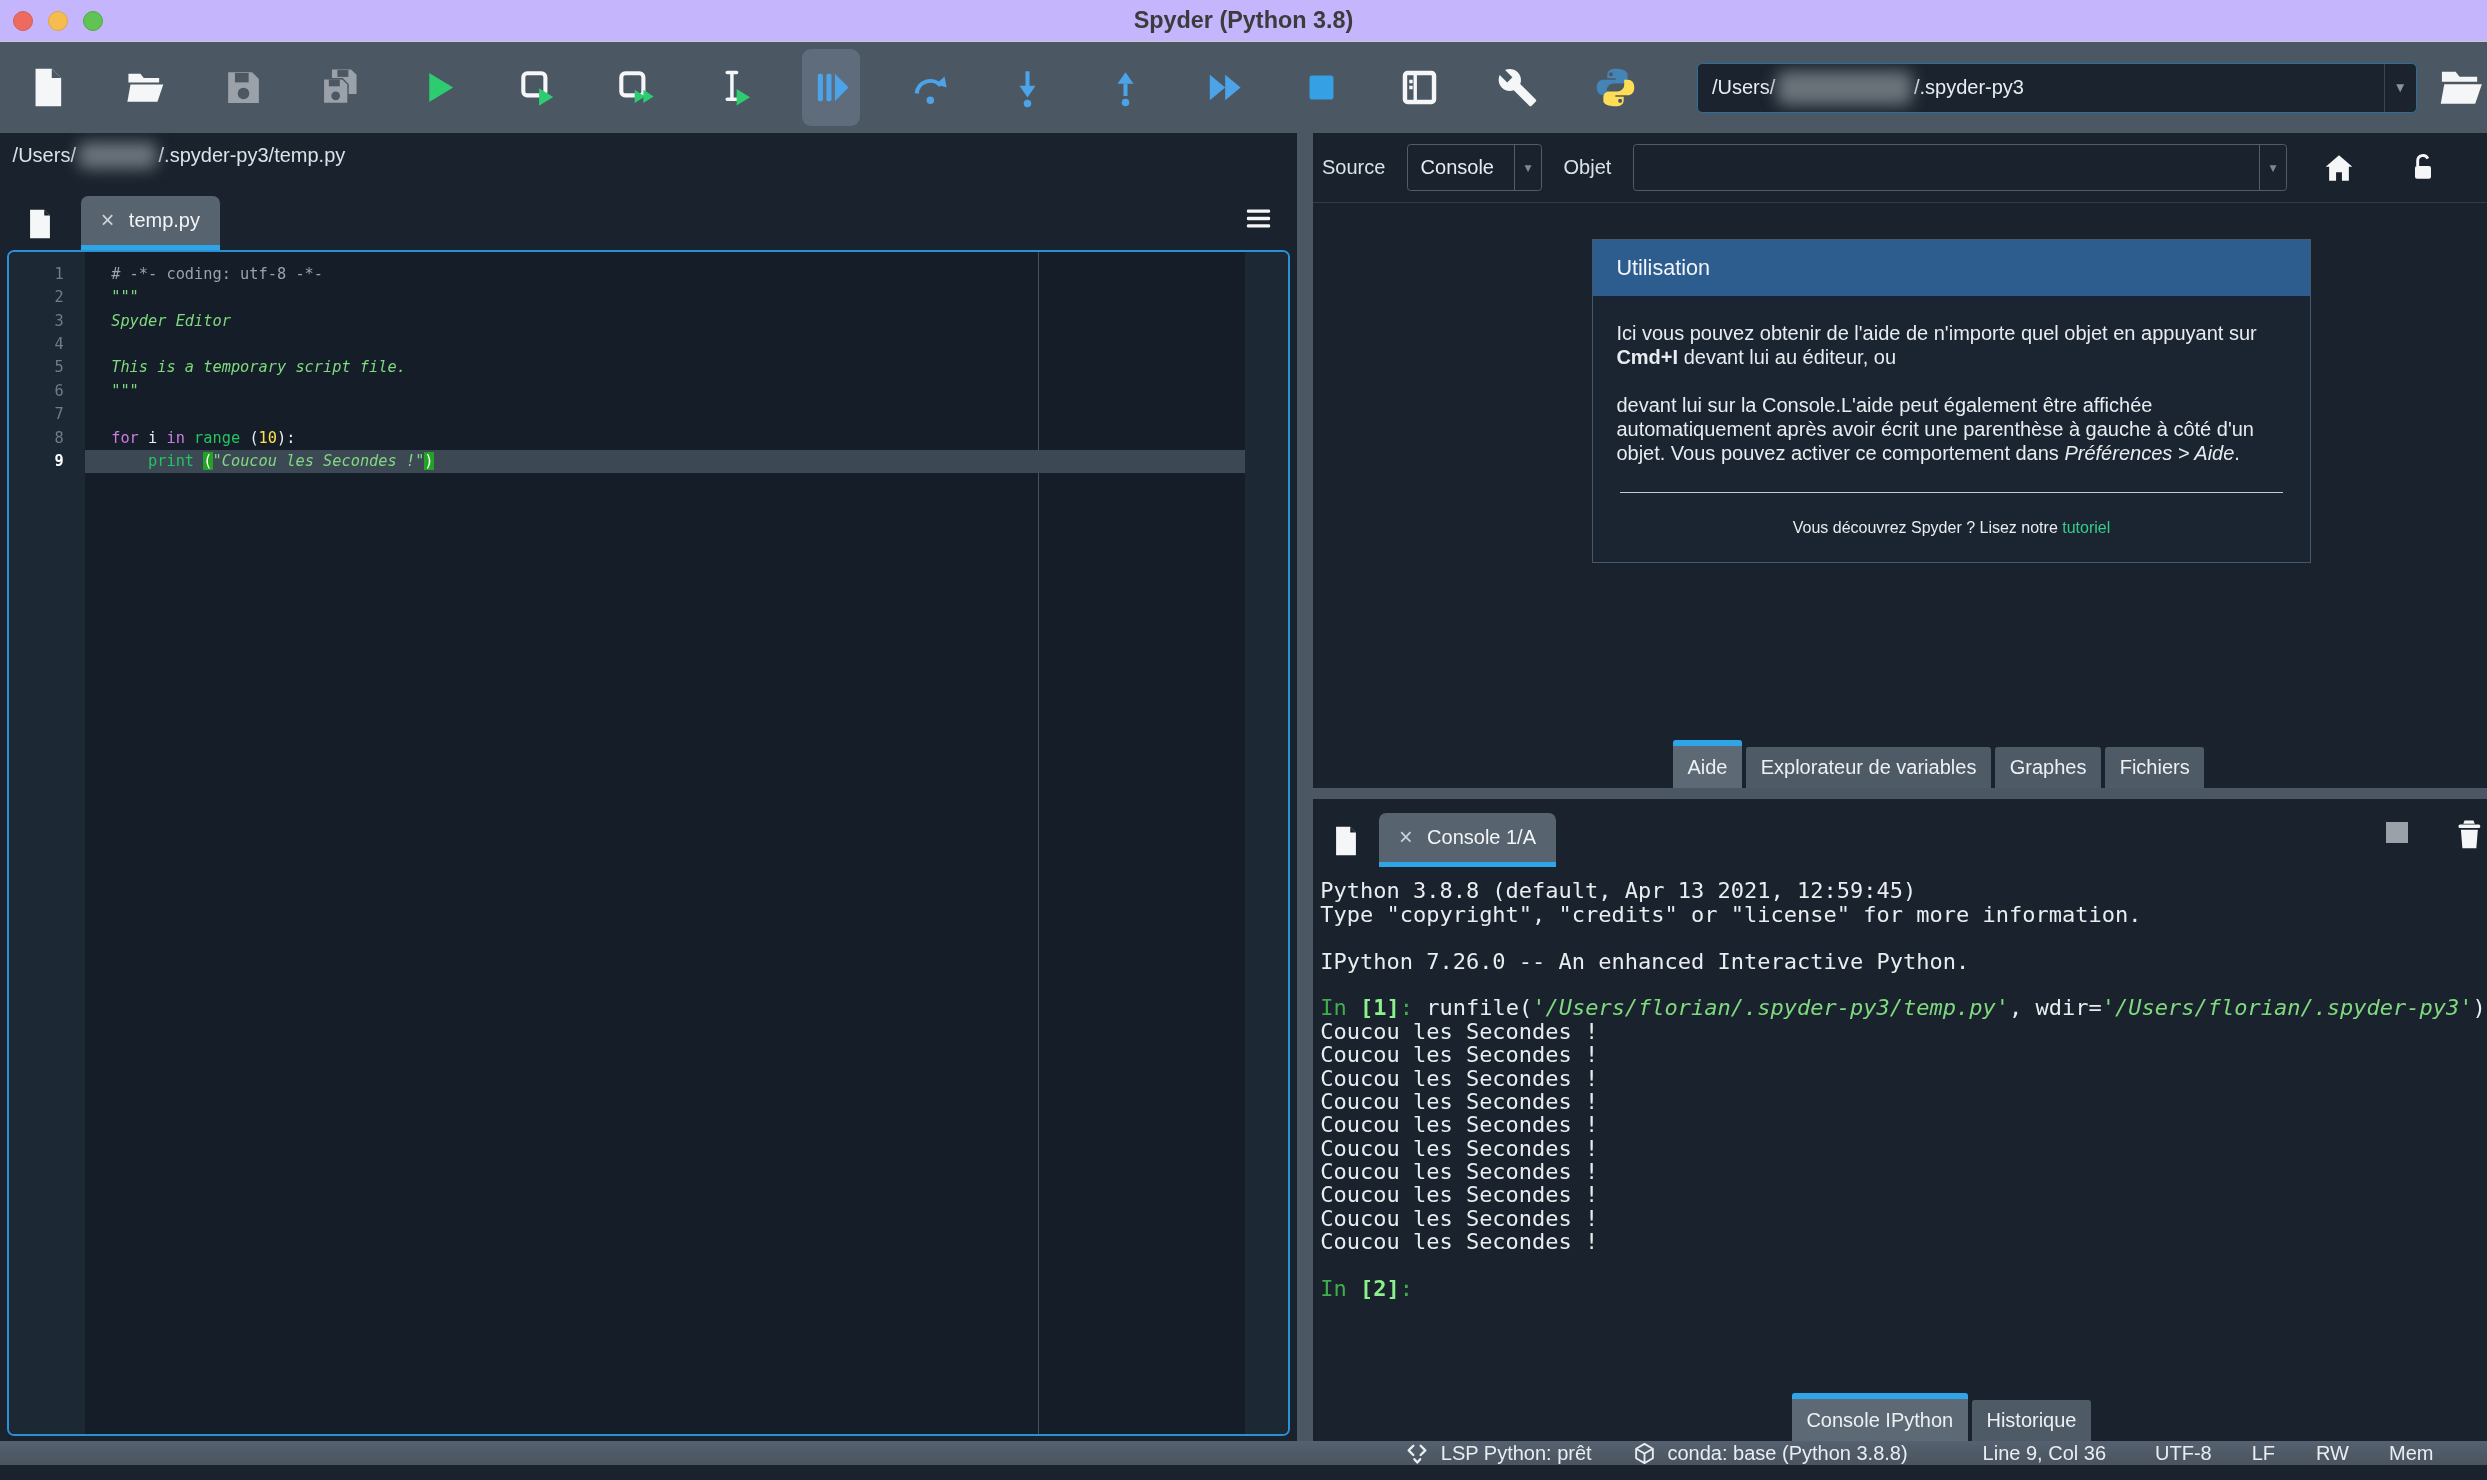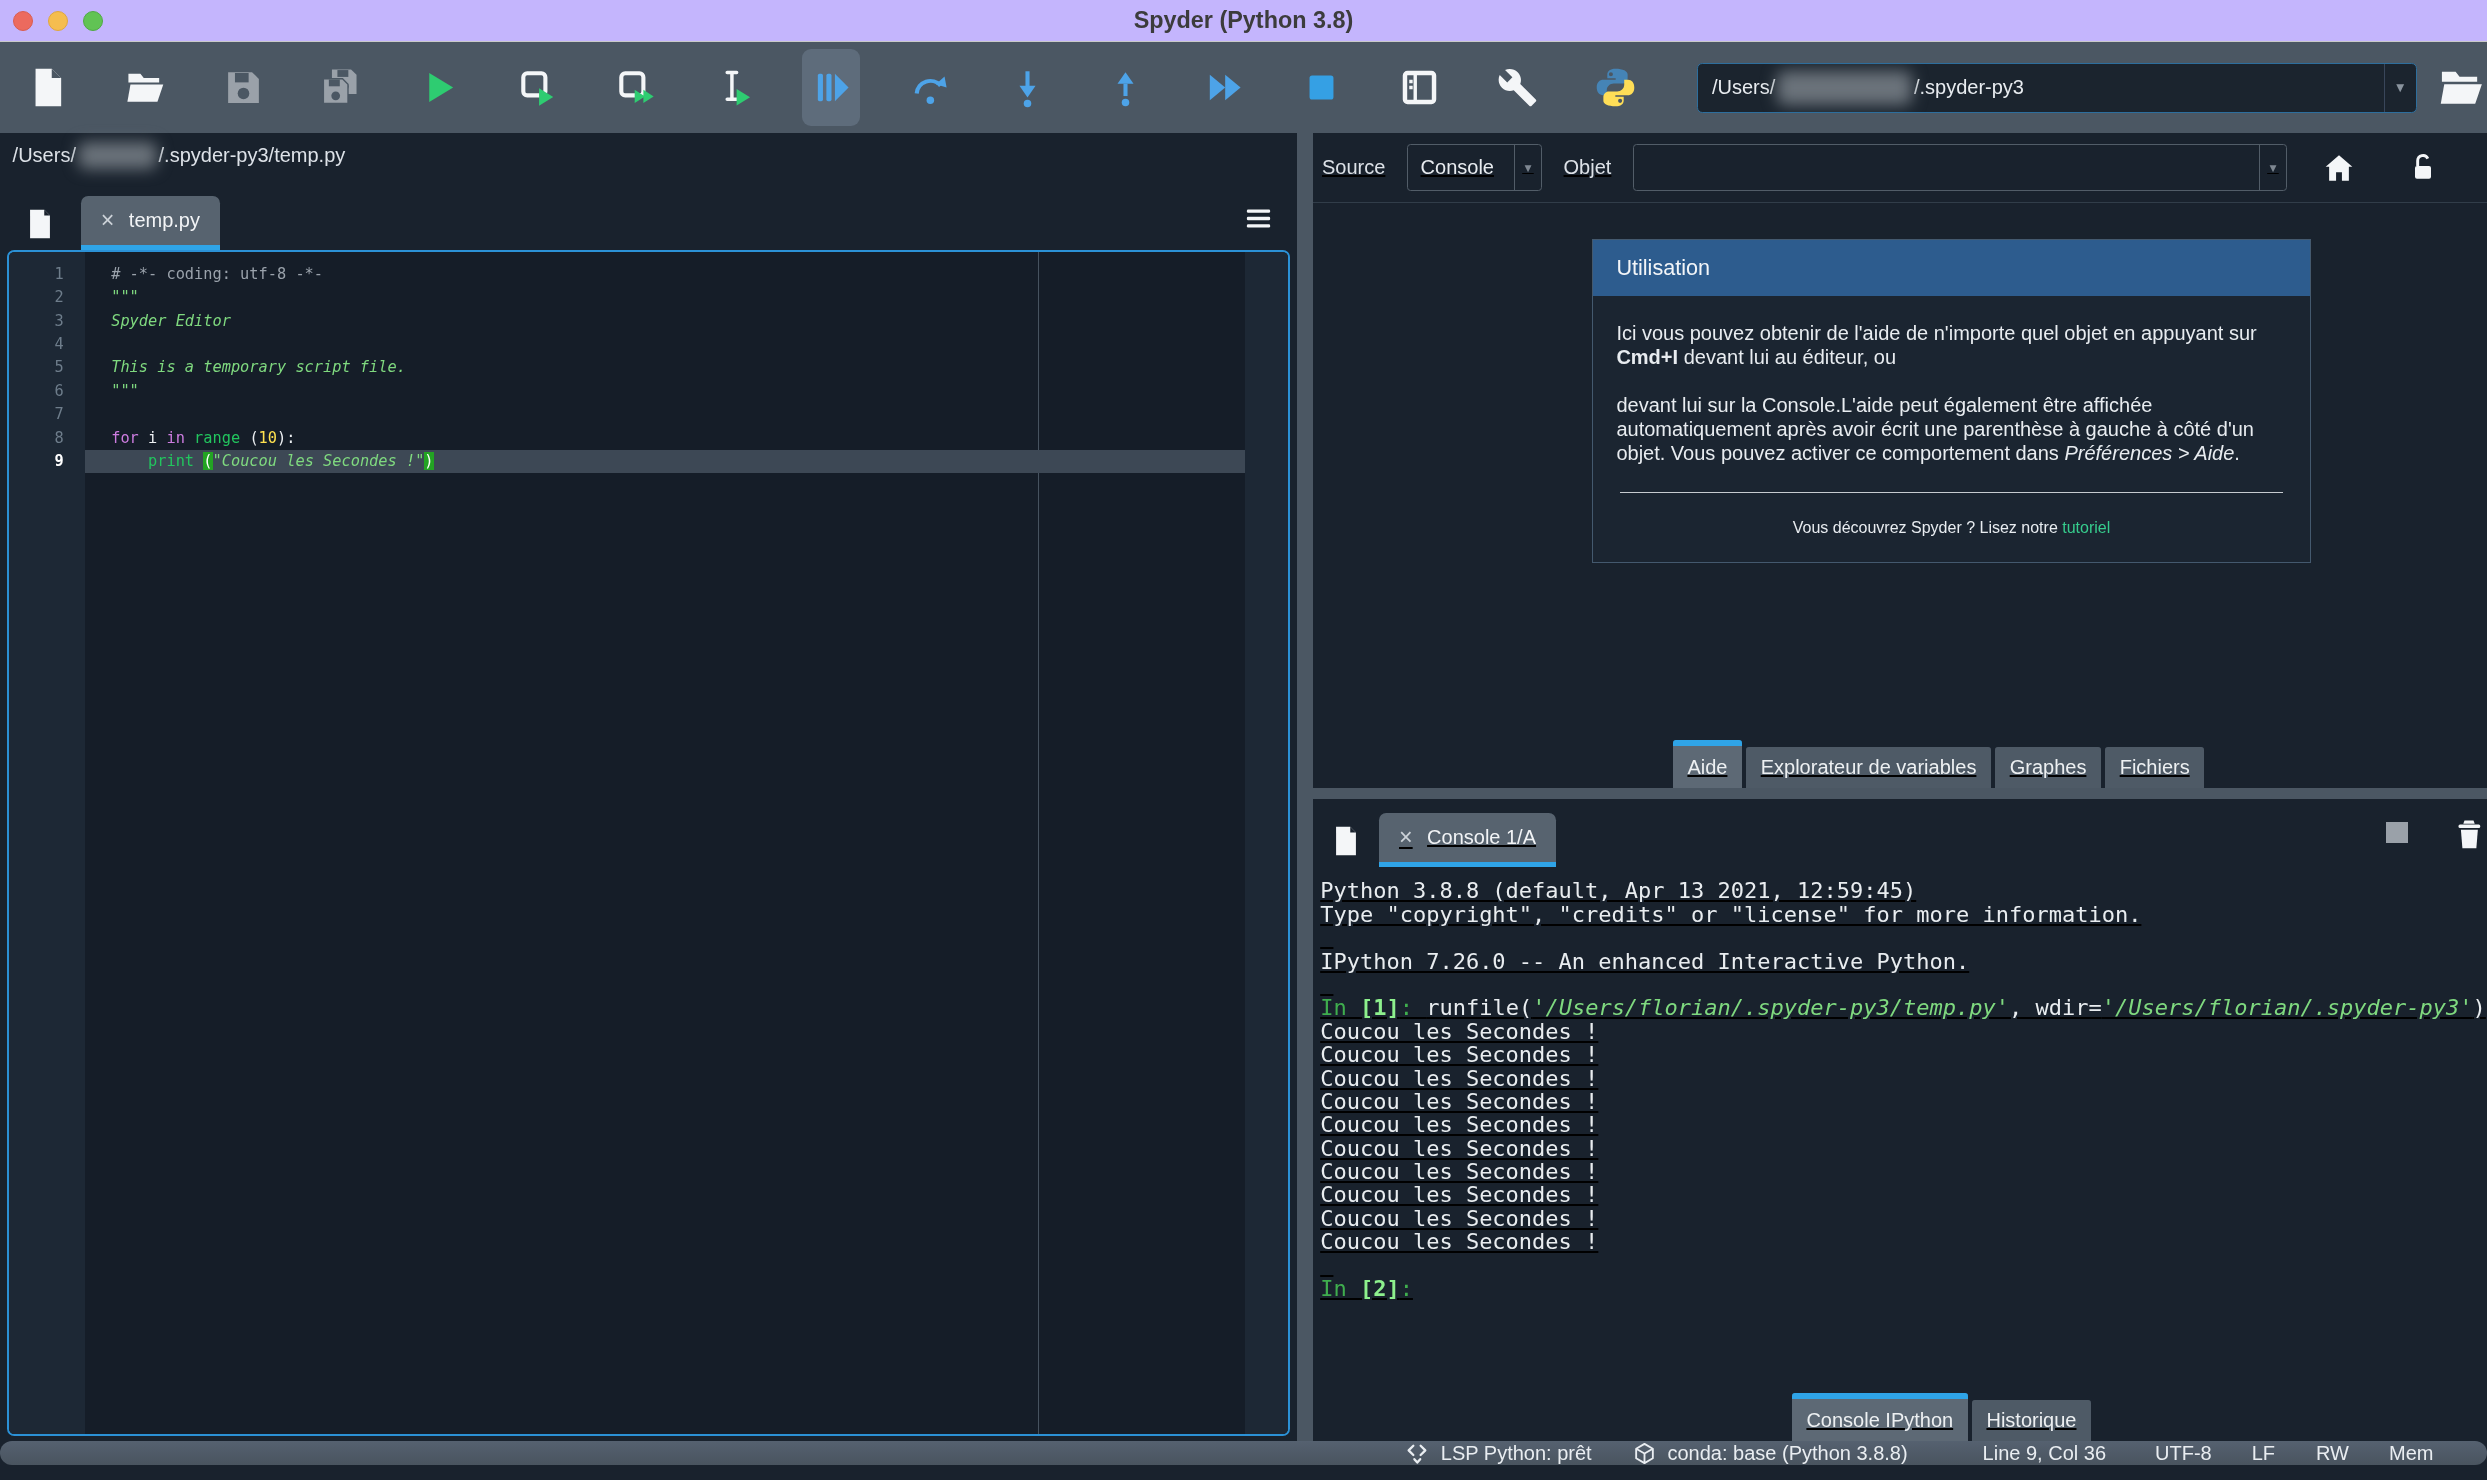--- a/index.html
+++ b/index.html
@@ -31,21 +31,21 @@
     justify-content:center; border-left:0.9px solid #39465a; color:#8a949e; font-size:13.5px; }
   .blur-blob { display:inline-block; height:34px; width:135px; border-radius:8px;
     background:#6b737b; filter:blur(7.2px); margin:0 1.8px; vertical-align:middle; }
   .folder-btn { margin-left:21.6px; }
   .folder-btn svg { width:47px; height:47px; display:block; }
 
   
   .main { display:flex; height:1308px; }
   .left-col { width:1297px; display:flex; flex-direction:column; background:#19222d; }
   .gap-v { width:16px; background:#4b5763; }
-  .right-col { width:1174px; display:flex; flex-direction:column; background:#19222d;text-decoration:underline; }
+  .right-col { width:1174px; display:flex; flex-direction:column; background:#19222d; }
 
   
   .breadcrumb { height:45px; display:flex; align-items:center; padding-left:12.6px;
     font-size:20px; color:#dde2e8; white-space:pre; }
   .breadcrumb .blur-blob { width:79px; height:27px; }
 
   
   .tabstrip { height:72px; display:flex; align-items:flex-end; padding-left:23.4px; }
   .browse-btn { margin-bottom:9px; }
   .browse-btn svg { width:34px; height:34px; display:block; }
@@ -128,21 +128,21 @@
   .crow { height:23.4px; }
   .p-in { color:#3fae4e; }
   .p-num { color:#8df08d; font-weight:bold; }
   .p-str { color:#7fd97f; font-style:italic; }
   .p-plain { color:#e9edf0; }
   .cbot-tabs { height:47px; display:flex; align-items:flex-end; padding-left:479px; gap:4.5px; }
 
   
   .statusbar { height:24px; background:linear-gradient(#556170,#49545f);
     display:flex; align-items:center; font-size:20px; color:#e9edf1;
-    padding-left:1405px; white-space:nowrap;border-radius:12px; }
+    padding-left:1405px; white-space:nowrap; }
   .sb-icon { display:flex; align-items:center; }
   .sb-icon svg { width:25px; height:25px; display:block; }
   .sb-lsp-text { margin-left:10.8px; }
   .sb-conda-icon { margin-left:40px; }
   .sb-conda-text { margin-left:10.8px; }
   .sb-cursor { margin-left:75px; }
   .sb-enc { margin-left:49px; }
   .sb-eol { margin-left:40px; }
   .sb-rw { margin-left:41px; }
   .sb-mem { margin-left:40px; }

